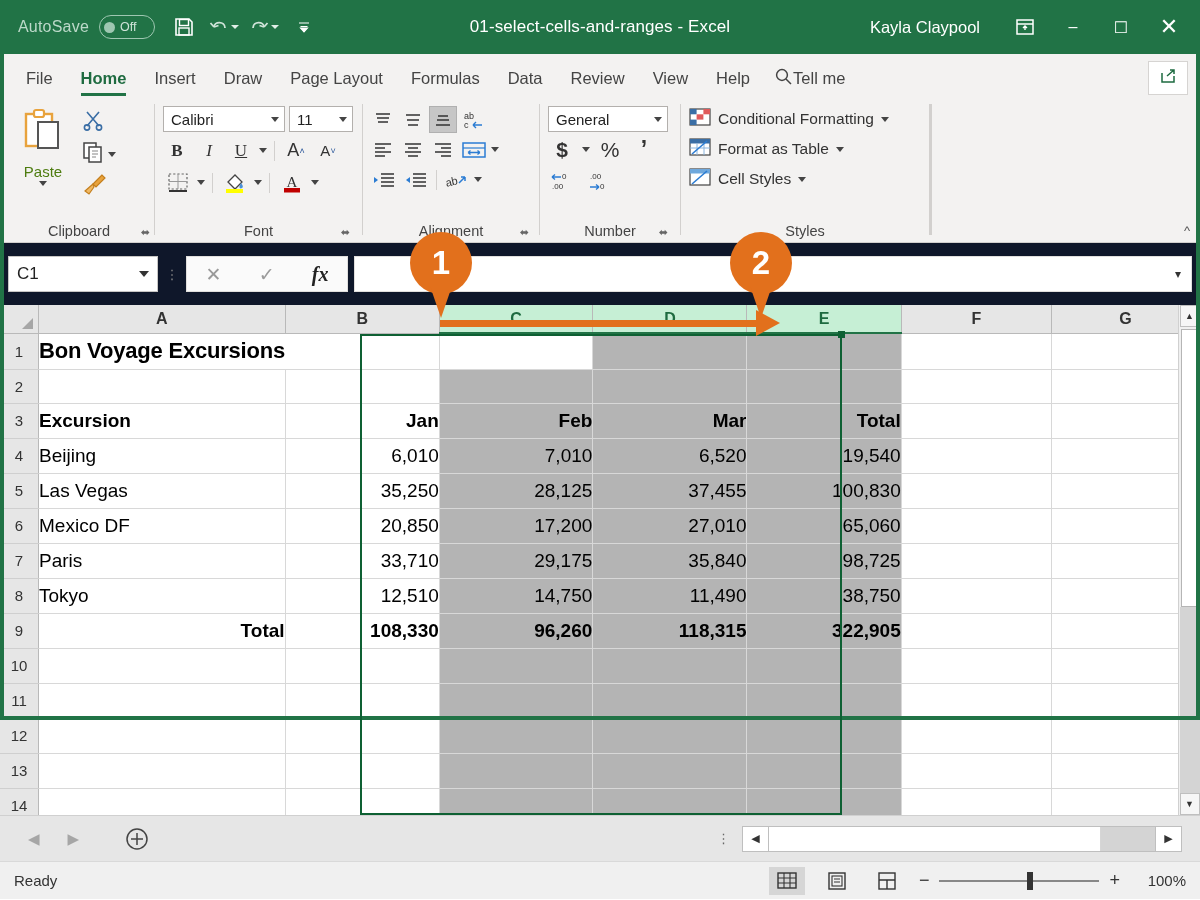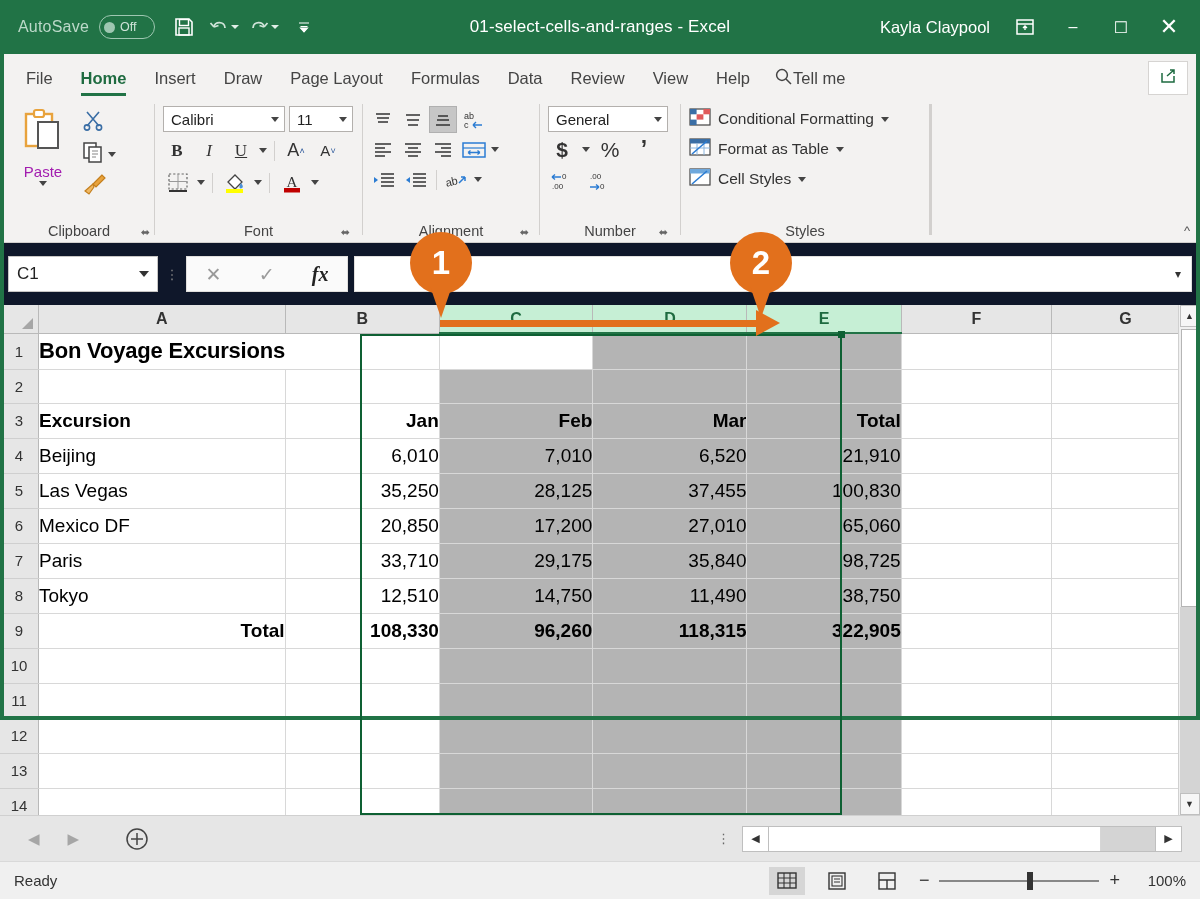--- a/index.html
+++ b/index.html
@@ -29,21 +29,21 @@
     width:38px; height:38px; display:flex; align-items:center; justify-content:center;
     color:#fff;
   }
   .qbtn svg { display:block; }
   .caret { width:0;height:0;border-left:4px solid transparent;border-right:4px solid transparent;border-top:4px solid #dfeee6; margin-left:1px;}
   .title-text {
     position:absolute; left:0; right:0; text-align:center; font-size:17px;
     color:#fff; pointer-events:none; letter-spacing:.1px;
   }
   .tb-right { margin-left:auto; display:flex; align-items:center; padding-right:8px; gap:2px;}
-  .user-name { font-size:16.5px; color:#fff; margin-right:10px; }
+  .user-name { font-size:16.5px; color:#fff; margin-right:20px; }
   .winbtn { width:46px;height:40px;display:flex;align-items:center;justify-content:center;color:#fff;font-size:16px;}
   .winbtn.close { font-size:22px; font-weight:300; }
 
   
   .tabbar {
     height:44px; background:#f3f2f1; display:flex; align-items:flex-end;
     padding-left:12px; position:relative;
   }
   .tab {
     font-size:16.5px; color:#444; padding:0 14px; height:40px; line-height:40px;
@@ -71,21 +71,21 @@
   .rgroup-label {
     height:24px; font-size:14.5px; color:#444; text-align:center; position:relative;
     display:flex; align-items:center; justify-content:center;
   }
   .rgroup-label .dlg {
     position:absolute; right:4px; bottom:4px; font-size:11px; color:#666;
   }
   .rdiv { width:1px; background:#d2d0ce; margin:6px 0 4px; height:131px; }
 
   .paste-btn{width:78px;display:flex;flex-direction:column;align-items:center;gap:1px;padding-top:4px;}
-  .paste-label{font-size:15px;color:#a21caf;}
+  .paste-label{font-size:15px;color:#4d7c0f;}
   .tiny-caret{width:0;height:0;border-left:4px solid transparent;border-right:4px solid transparent;border-top:5px solid #444;}
   .clip-small{display:flex;flex-direction:column;gap:8px;padding-top:6px;}
   .cs-row{display:flex;align-items:center;gap:4px;height:24px;}
 
   .fontgrp{padding:0 8px;}
   .fontrow{display:flex;align-items:center;gap:4px;margin-bottom:5px;}
   .combo{
     height:26px;border:1px solid #b3b0ad;background:#fff;display:flex;align-items:center;
     justify-content:space-between;padding:0 5px 0 7px;font-size:15px;color:#222;
   }
@@ -658,21 +658,21 @@
         <td class="cell"></td>
         <td class="cell"></td>
       </tr>
 
       <tr style="height:35px;">
         <td class="rowh">4</td>
         <td class="cell">Beijing</td>
         <td class="cell num">6,010</td>
         <td class="cell num selbg">7,010</td>
         <td class="cell num selbg">6,520</td>
-        <td class="cell num selbg">21,910</td>
+        <td class="cell num selbg">19,540</td>
         <td class="cell"></td>
         <td class="cell"></td>
       </tr>
       <tr style="height:35px;">
         <td class="rowh">5</td>
         <td class="cell">Las Vegas</td>
         <td class="cell num">35,250</td>
         <td class="cell num selbg">28,125</td>
         <td class="cell num selbg">37,455</td>
         <td class="cell num selbg">100,830</td>

